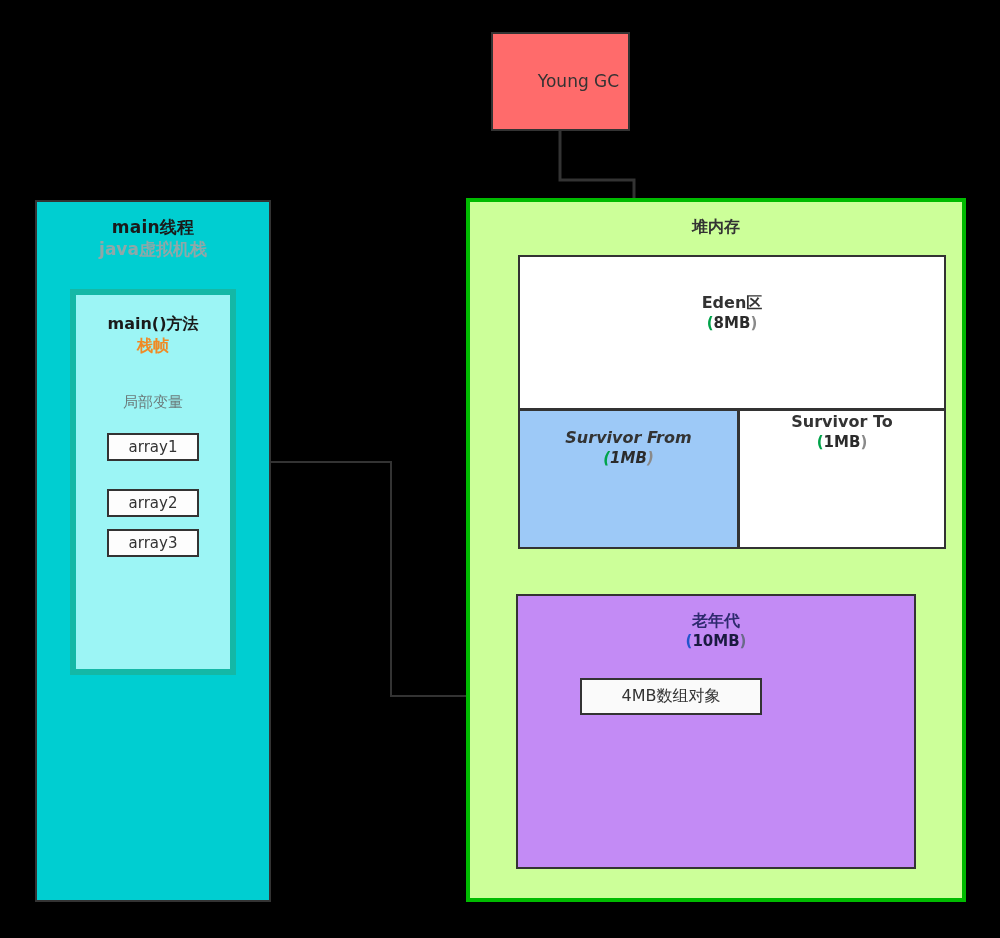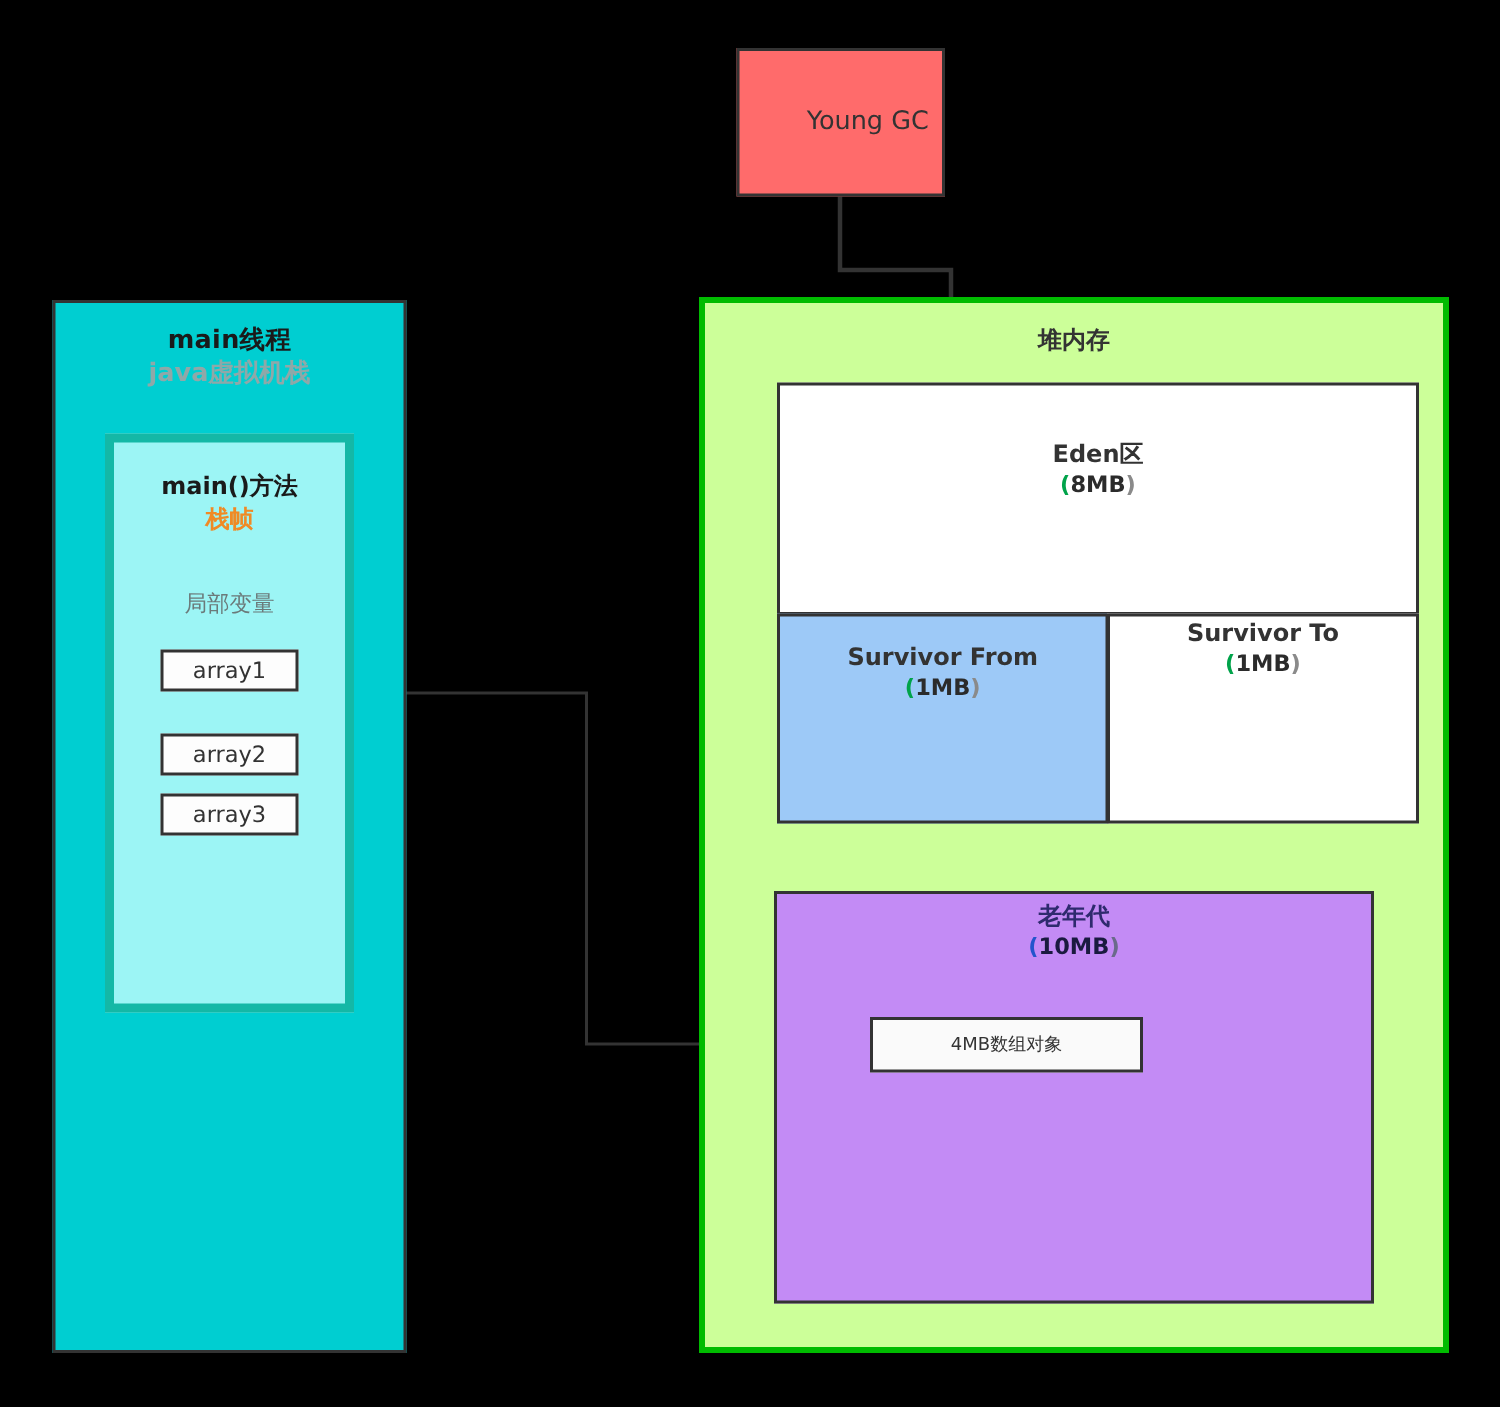--- a/index.html
+++ b/index.html
@@ -139,39 +139,40 @@
     padding-top: 37px;
   }
   #survivor-from {
     left: 518px;
     top: 409px;
     width: 221px;
     height: 140px;
     background: #9DC9F7;
     border: 2px solid #333333;
     padding-top: 18px;
+    font-style: italic;
   }
   #survivor-to {
     left: 738px;
     top: 409px;
     width: 208px;
     height: 140px;
     background: #ffffff;
     border: 2px solid #333333;
     padding-top: 2px;
     align-items: center;
   }
   #old-gen {
     left: 516px;
     top: 594px;
     width: 400px;
     height: 275px;
     background: #C38BF5;
     border: 2px solid #333333;
-    padding-top: 6px;
+    padding-top: 16px;
   }
 
   .region-name {
     font-size: 16px;
     font-weight: bold;
     color: #333333;
   }
   #old-gen .region-name { color: #2E2A6E; }
 
   .region-size {
@@ -191,21 +192,21 @@
     box-sizing: border-box;
     left: 580px;
     top: 678px;
     width: 182px;
     height: 37px;
     background: #FAFAFA;
     border: 2px solid #333333;
     display: flex;
     align-items: center;
     justify-content: center;
-    font-size: 12px;
+    font-size: 16px;
     color: #333333;
     text-align: center;
   }
 
   
   svg.connectors {
     position: absolute;
     left: 0; top: 0;
     width: 1000px;
     height: 938px;

